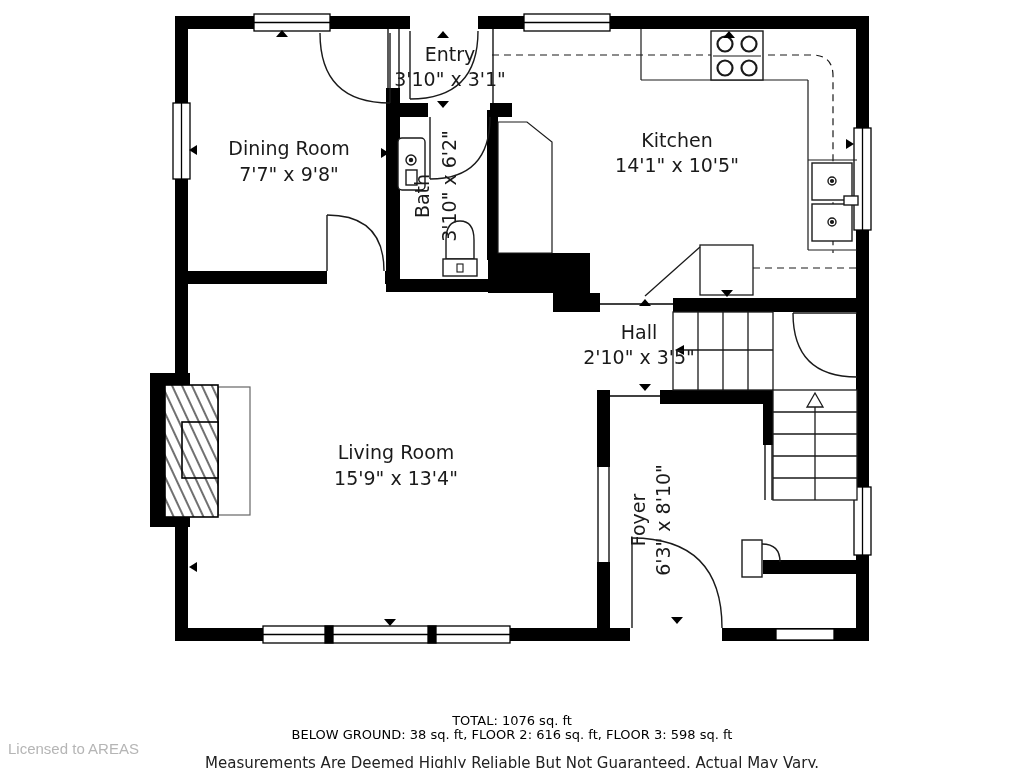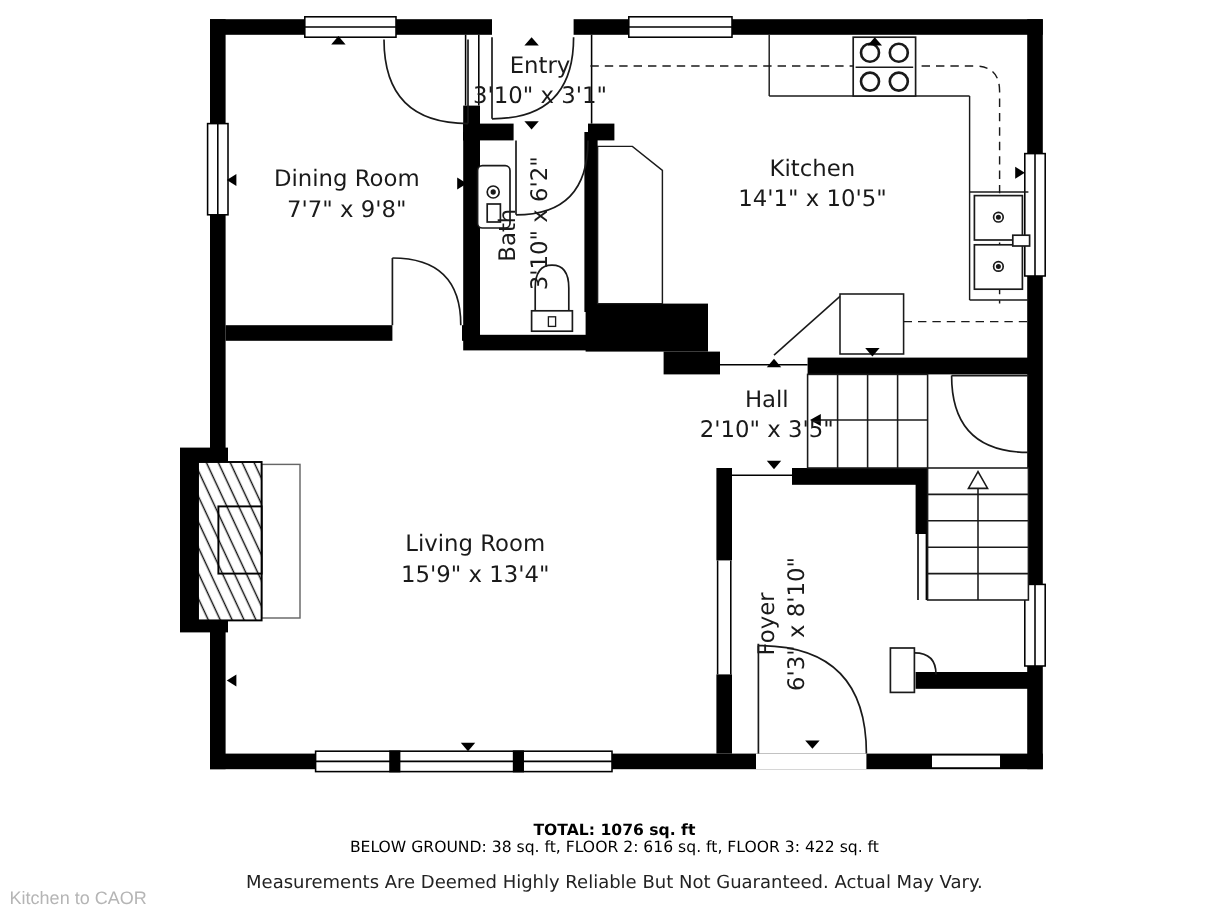--- a/index.html
+++ b/index.html
@@ -2,21 +2,21 @@
 <html><head>
 <meta charset="utf-8">
 <style>
   html,body{margin:0;padding:0;background:#fff;}
   #stage{position:relative;width:1024px;height:768px;background:#ffffff;overflow:hidden;
          font-family:"DejaVu Sans",sans-serif;}
   #plan-svg{position:absolute;left:0;top:0;}
   .room-name{font-size:19px;fill:#1a1a1a;}
   .room-dims{font-size:19px;fill:#1a1a1a;}
   #footer{position:absolute;left:0;top:686px;width:1024px;text-align:center;color:#000;}
-  .ft-total{font-size:13px;font-weight:bold;line-height:14px;}
+  .ft-total{font-size:13px;font-weight:normal;line-height:14px;margin-top:28px;}
   .ft-line{font-size:13px;line-height:14px;}
   .ft-disclaimer{font-size:15px;color:#222;margin-top:12px;}
   #watermark{position:absolute;left:8px;top:740px;font-size:15px;color:#b5b5b5;
              font-family:"Liberation Sans",sans-serif;}
 </style>
 </head>
 <body>
 
 <div id="stage">
 <svg id="plan-svg" width="1024" height="768" viewBox="0 0 1024 768">
@@ -251,18 +251,18 @@
     </g>
     <g>
       <text class="room-name" x="645" y="520" transform="rotate(-90 645 520)">Foyer</text>
       <text class="room-dims" x="670" y="520" transform="rotate(-90 670 520)">6'3" x 8'10"</text>
     </g>
   </g>
 </svg>
 
   <div id="footer">
     <div class="ft-total">TOTAL: 1076 sq. ft</div>
-    <div class="ft-line">BELOW GROUND: 38 sq. ft, FLOOR 2: 616 sq. ft, FLOOR 3: 422 sq. ft</div>
+    <div class="ft-line">BELOW GROUND: 38 sq. ft, FLOOR 2: 616 sq. ft, FLOOR 3: 598 sq. ft</div>
     <div class="ft-disclaimer">Measurements Are Deemed Highly Reliable But Not Guaranteed. Actual May Vary.</div>
   </div>
 
-  <div id="watermark">Kitchen to CAOR</div>
+  <div id="watermark">Licensed to AREAS</div>
 </div>
 
 </body></html>

